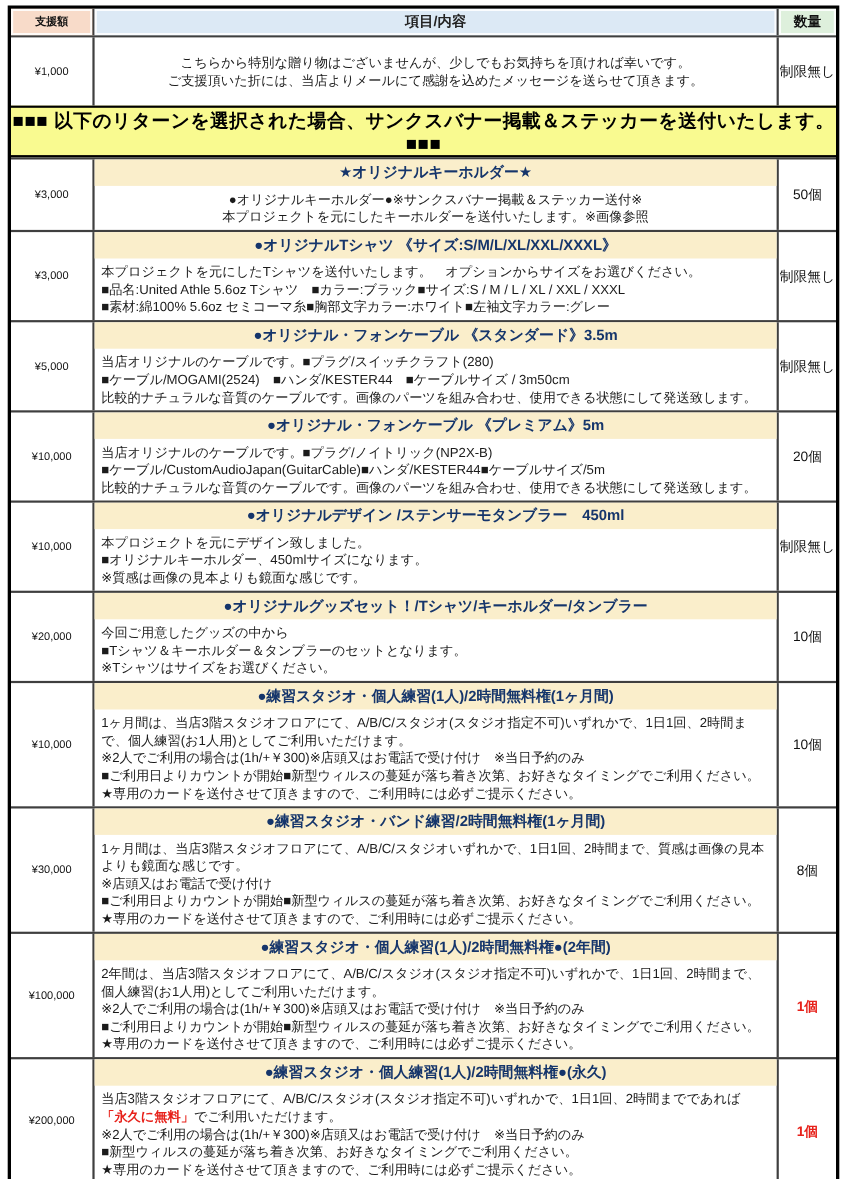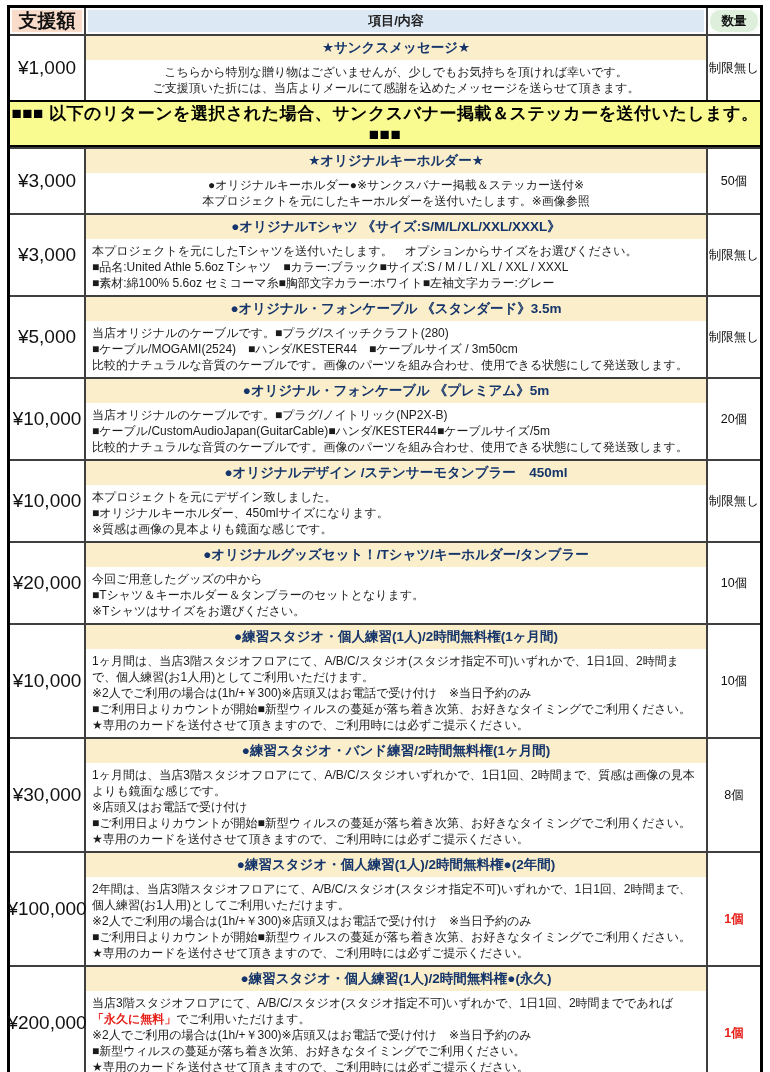--- a/index.html
+++ b/index.html
@@ -35,25 +35,25 @@
   .cell:last-child{border-right:none;}
   
   .hrow{min-height:24px;}
   .hcell{
     display:flex;align-items:center;justify-content:center;
     font-size:13px;font-weight:bold;color:#222;
     box-shadow:inset 0 0 0 2px rgba(255,255,255,.85);
   }
   .hcell.amount{background:var(--amount-header-bg);}
   .hcell.item{background:var(--item-header-bg);}
-  .hcell.qty{background:var(--qty-header-bg);border-radius:12px;}
+  .hcell.qty{background:var(--qty-header-bg);}
   
   .cell.amount,.cell.qty{
     display:flex;align-items:center;justify-content:center;
-    text-align:center;font-size:19px;color:#111;
+    text-align:center;font-size:10px;color:#111;
   }
   .cell.qty{font-size:12.5px;}
   .cell.qty.red{color:var(--red-text);font-weight:bold;}
   .cell.item{display:flex;flex-direction:column;}
   .title-band{
     background:var(--title-band-bg);
     color:var(--title-text);
     font-weight:bold;font-size:13.5px;
     text-align:center;
     padding:3px 4px;
@@ -97,21 +97,20 @@
   <div class="trow hrow first">
     <div class="cell hcell amount">支援額</div>
     <div class="cell hcell item">項目/内容</div>
     <div class="cell hcell qty">数量</div>
   </div>
 
   <div id="rows-a">
       <div class="trow">
     <div class="cell amount">¥1,000</div>
     <div class="cell item">
-      <div class="title-band">★サンクスメッセージ★</div>
       <div class="body center">
             <div class="line">こちらから特別な贈り物はございませんが、少しでもお気持ちを頂ければ幸いです。</div>
             <div class="line">ご支援頂いた折には、当店よりメールにて感謝を込めたメッセージを送らせて頂きます。</div>
           </div>
     </div>
     <div class="cell qty">制限無し</div>
   </div>
     </div>
 
   <div class="banner">■■■ 以下のリターンを選択された場合、サンクスバナー掲載＆ステッカーを送付いたします。■■■</div>

